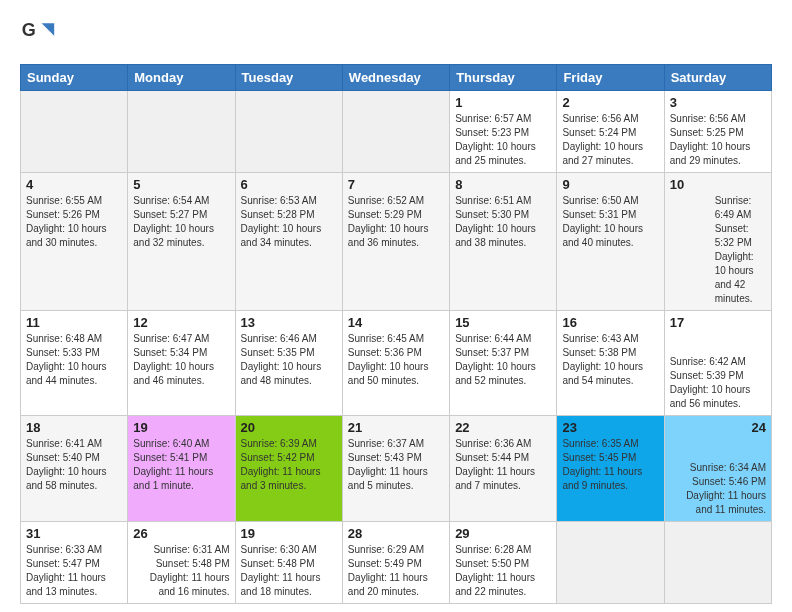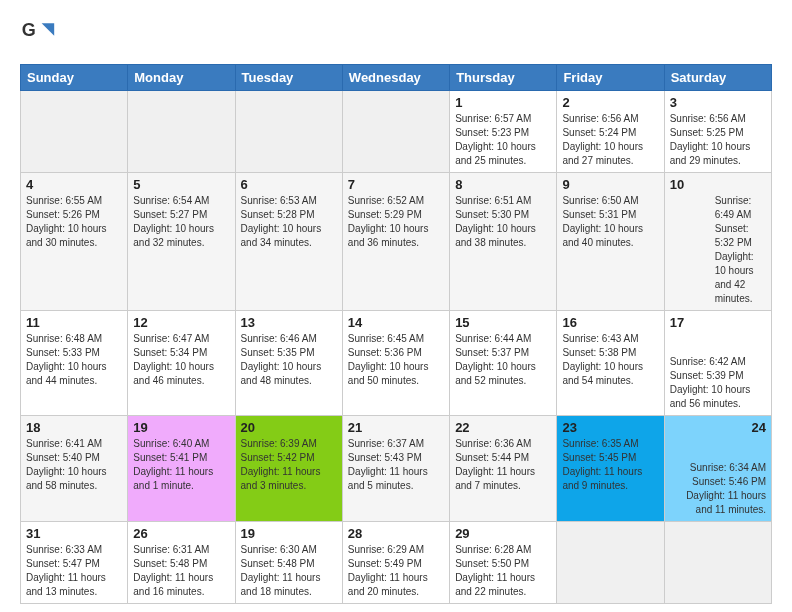--- a/index.html
+++ b/index.html
@@ -306,21 +306,21 @@
       <tr>
         <td style="background: rgb(255, 255, 255);">
           <span class="day-number">31</span>
           <div class="day-info" style="white-space: pre-line;">Sunrise: 6:33 AM
 Sunset: 5:47 PM
 Daylight: 11 hours
 and 13 minutes.</div>
         </td>
         <td style="background: rgb(255, 255, 255);">
           <span class="day-number">26</span>
-          <div class="day-info" style="white-space: pre-line;">Sunrise: 6:31 AM
+          <div class="day-info" style="white-space: pre-line; text-align: right;">Sunrise: 6:31 AM
 Sunset: 5:48 PM
 Daylight: 11 hours
 and 16 minutes.</div>
         </td>
         <td style="background: rgb(255, 255, 255);">
           <span class="day-number">19</span>
           <div class="day-info" style="white-space: pre-line;">Sunrise: 6:30 AM
 Sunset: 5:48 PM
 Daylight: 11 hours
 and 18 minutes.</div>

